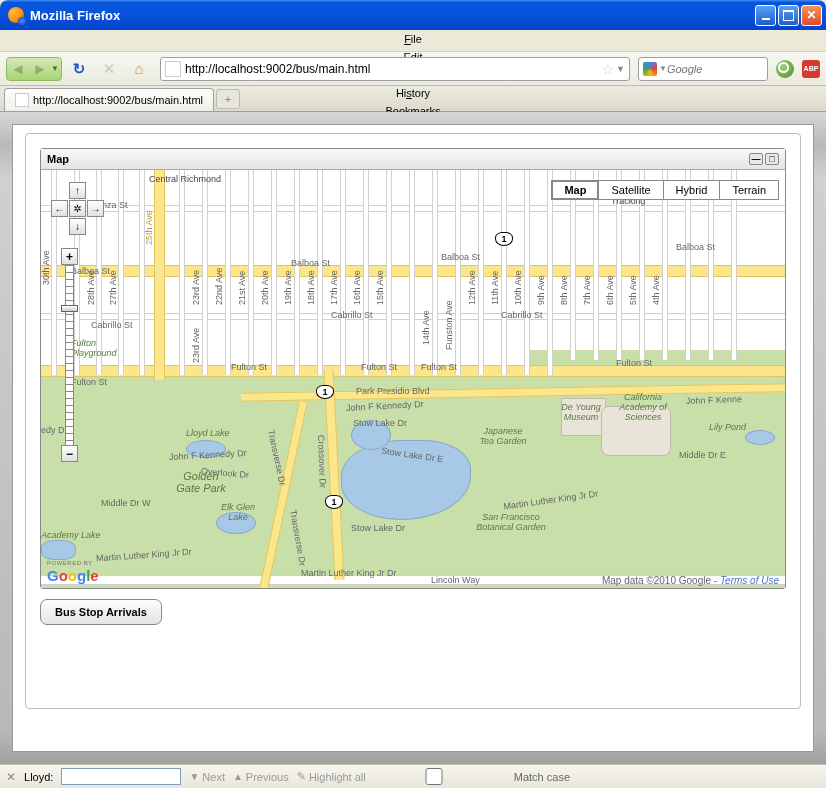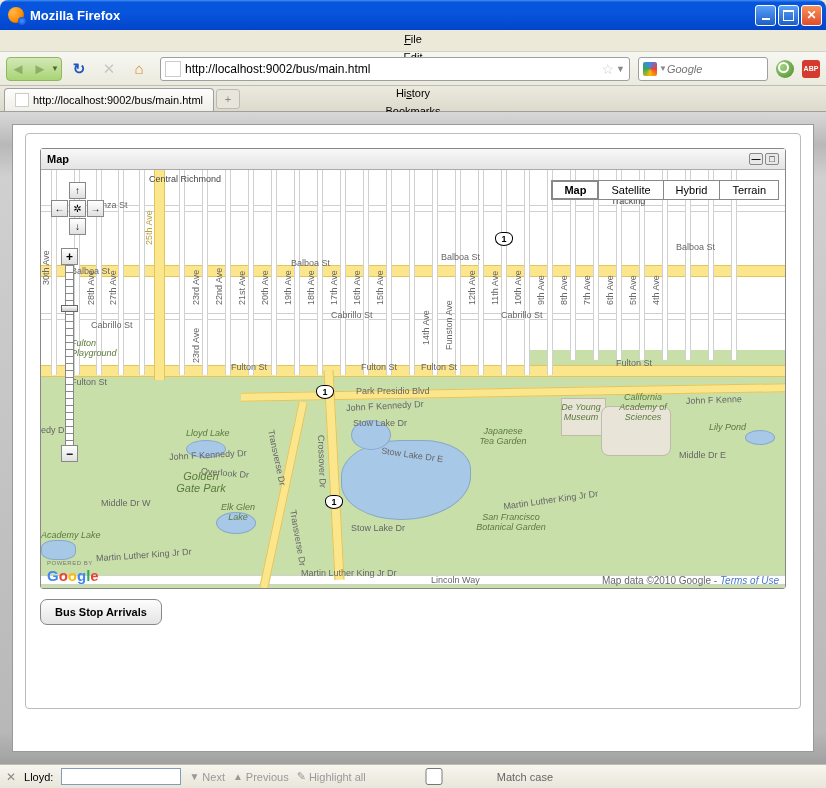--- a/index.html
+++ b/index.html
@@ -106,21 +106,21 @@
 
 
 .arrivals-btn { border: 1px solid #888; background: linear-gradient(to bottom, #fdfdfd, #e4e4e4); border-radius: 7px; padding: 6px 14px; font-size: 11px; font-weight: bold; cursor: pointer; display: inline-block; }
 
 
 .findbar { position: absolute; bottom: 0; left: 0; right: 0; height: 24px; background: linear-gradient(to bottom, #f7f6ef, #e8e6da); border-top: 1px solid #bfbdb2; display: flex; align-items: center; padding: 0 6px; gap: 8px; font-size: 11px; }
 .findbar .close-x { cursor: pointer; color: #888; font-size: 12px; }
 .findbar input { width: 120px; height: 17px; border: 1px solid #7f9db9; padding: 0 3px; }
 .findbar .fbtn { display: flex; align-items: center; gap: 3px; color: #999; cursor: pointer; }
 .findbar .arrow-icon { font-size: 10px; }
-.findbar label { display: flex; align-items: center; gap: 3px; color: #666; }
+.findbar label { display: flex; align-items: center; gap: 20px; color: #666; }
 </style>
 </head>
 <body>
 
 <div class="titlebar">
   <div class="titlebar-icon"></div>
   <div class="titlebar-text">Mozilla Firefox</div>
   <div class="win-controls">
     <div class="win-btn min"></div>
     <div class="win-btn max"></div>

